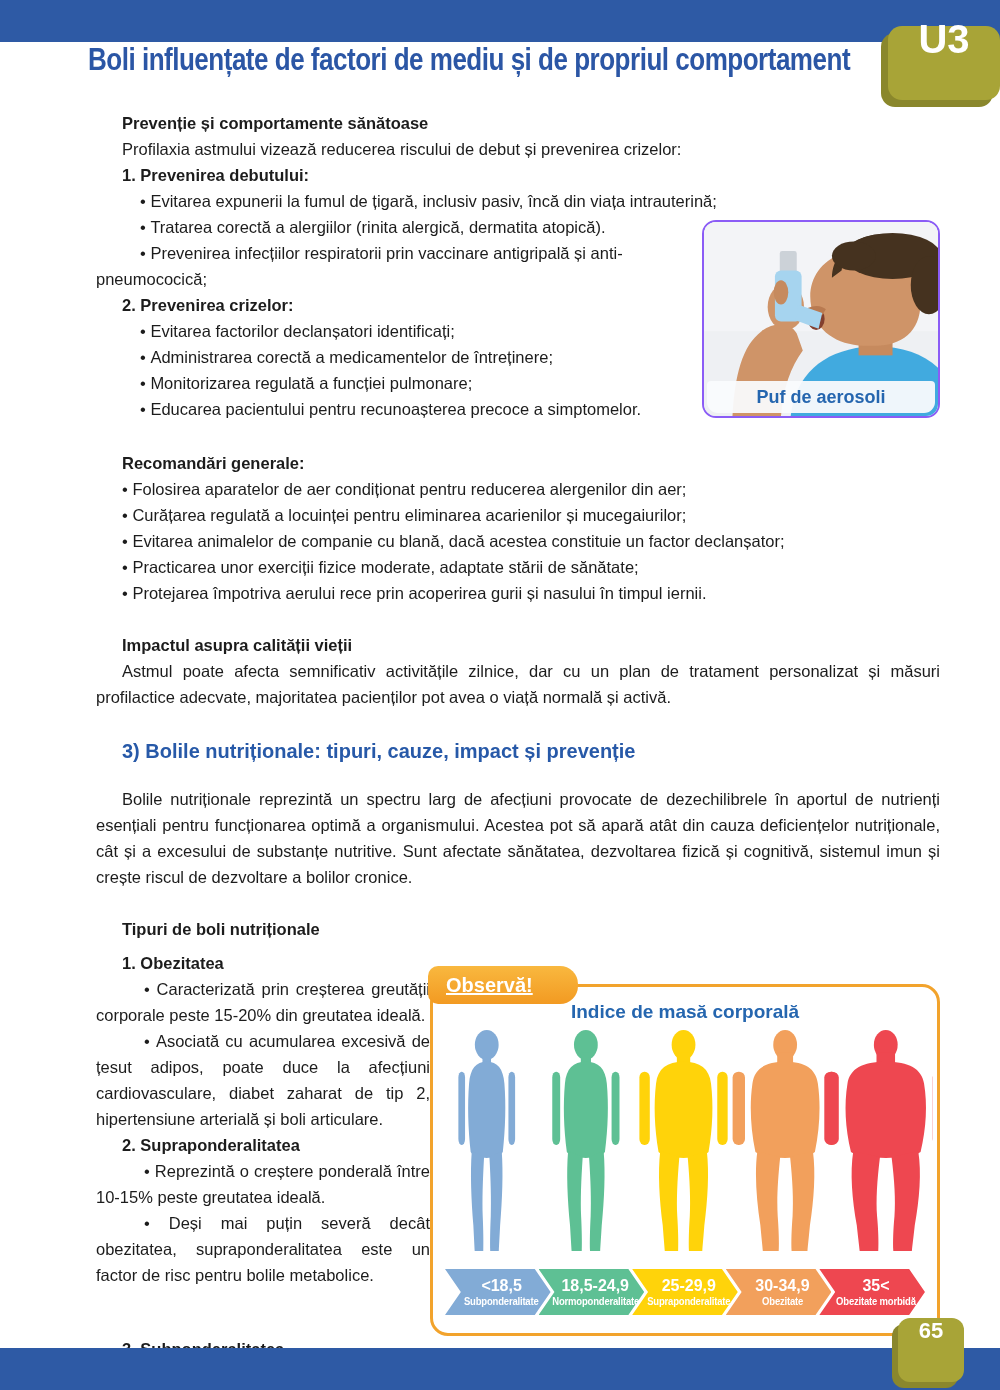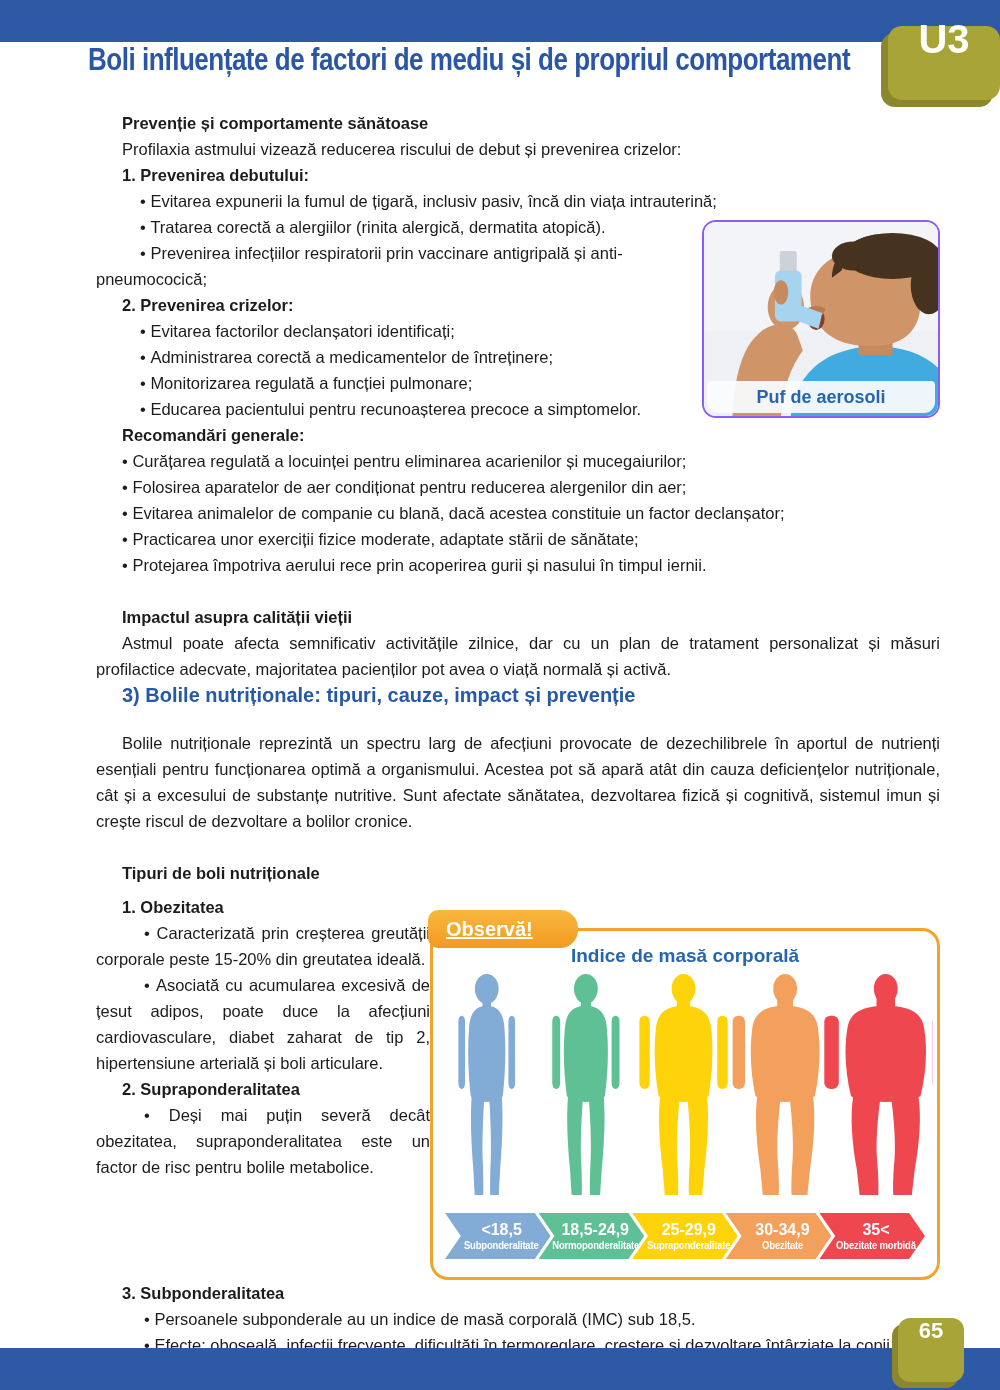--- a/index.html
+++ b/index.html
@@ -30,21 +30,21 @@
   }
 
   .content{position:absolute;top:98px;left:96px;width:844px;}
 
   .ind{text-indent:26px;}
   .ind44{text-indent:44px;}
   .ind48{text-indent:48px;}
   .bullet::before{content:"\2022\00a0";}
   .just{text-align:justify;}
 
-  .mt12{margin-top:12px;}.mt22{margin-top:22px;}.mt26{margin-top:26px;}.mt28{}
+  .mt12{margin-top:12px;}.mt22{margin-top:22px;}.mt26{margin-top:26px;}.mt28{margin-top:28px;}
 
   .photo-float{float:right;width:238px;height:198px;margin:6px 0 8px 18px;position:relative;}
   .photo-frame{position:absolute;inset:0;border:2px solid #8b5cf6;border-radius:14px;overflow:hidden;background:#eef0f3;}
   .photo-frame svg{display:block;width:100%;height:100%;}
   .photo-caption{
     position:absolute;left:3px;right:3px;bottom:3px;height:32px;border-radius:4px 4px 11px 11px;
     background:rgba(250,251,253,0.94);display:flex;align-items:center;justify-content:center;
     color:#2566af;font-weight:bold;font-size:18px;
   }
 
@@ -137,22 +137,22 @@
   <p class="b ind">2. Prevenirea crizelor:</p>
   <div>
       <p class="bullet ind44">Evitarea factorilor declanșatori identificați;</p>
       <p class="bullet ind44">Administrarea corectă a medicamentelor de întreținere;</p>
       <p class="bullet ind44">Monitorizarea regulată a funcției pulmonare;</p>
       <p class="bullet ind44">Educarea pacientului pentru recunoașterea precoce a simptomelor.</p>
     </div>
 
   <p class="b ind mt28">Recomandări generale:</p>
   <div>
+      <p class="bullet ind">Folosirea aparatelor de aer condiționat pentru reducerea alergenilor din aer;</p>
       <p class="bullet ind">Curățarea regulată a locuinței pentru eliminarea acarienilor și mucegaiurilor;</p>
-      <p class="bullet ind">Folosirea aparatelor de aer condiționat pentru reducerea alergenilor din aer;</p>
       <p class="bullet ind">Evitarea animalelor de companie cu blană, dacă acestea constituie un factor declanșator;</p>
       <p class="bullet ind">Practicarea unor exerciții fizice moderate, adaptate stării de sănătate;</p>
       <p class="bullet ind">Protejarea împotriva aerului rece prin acoperirea gurii și nasului în timpul iernii.</p>
     </div>
 
   <p class="b ind mt26">Impactul asupra calității vieții</p>
   <p class="ind just">Astmul poate afecta semnificativ activitățile zilnice, dar cu un plan de tratament personalizat și măsuri profilactice adecvate, majoritatea pacienților pot avea o viață normală și activă.</p>
 
   <p class="blue-heading ind mt28">3) Bolile nutriționale: tipuri, cauze, impact și prevenție</p>
   <p class="ind just mt22">Bolile nutriționale reprezintă un spectru larg de afecțiuni provocate de dezechilibrele în aportul de nutrienți esențiali pentru funcționarea optimă a organismului. Acestea pot să apară atât din cauza deficiențelor nutriționale, cât și a excesului de substanțe nutritive. Sunt afectate sănătatea, dezvoltarea fizică și cognitivă, sistemul imun și crește riscul de dezvoltare a bolilor cronice.</p>
@@ -160,20 +160,21 @@
 
   <div class="two-col">
     <div class="left-col">
       <p class="b ind">1. Obezitatea</p>
       <div>
           <p class="bullet ind48 just">Caracterizată prin creșterea greutății corporale peste 15-20% din greutatea ideală.</p>
           <p class="bullet ind48 just">Asociată cu acumularea excesivă de țesut adipos, poate duce la afecțiuni cardiovasculare, diabet zaharat de tip 2, hipertensiune arterială și boli articulare.</p>
         </div>
       <p class="b ind">2. Supraponderalitatea</p>
       <div>
+          <p class="bullet ind48 just">Reprezintă o creștere ponderală între 10-15% peste greutatea ideală.</p>
           <p class="bullet ind48 just">Deși mai puțin severă decât obezitatea, supraponderalitatea este un factor de risc pentru bolile metabolice.</p>
         </div>
     </div>
 
     <div class="bmi-wrap">
       <div class="observa-tab">
         <span>Observă!</span>
       </div>
       <div class="bmi-box">
         <div class="bmi-title">Indice de masă corporală</div>

